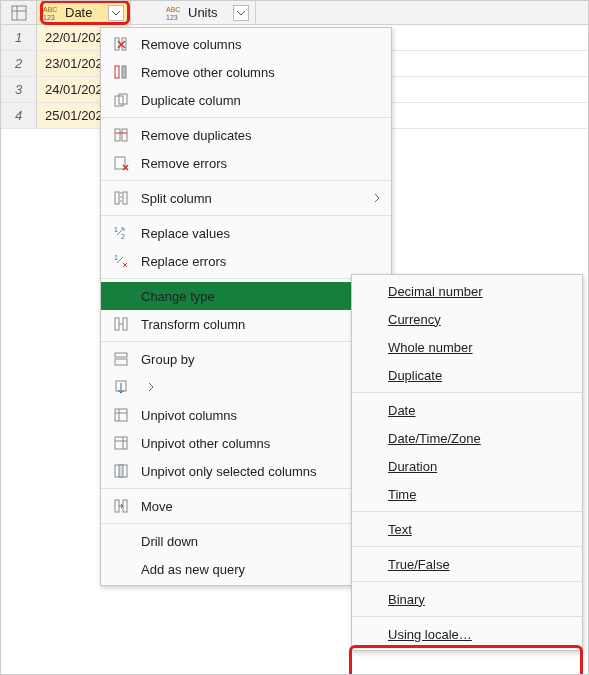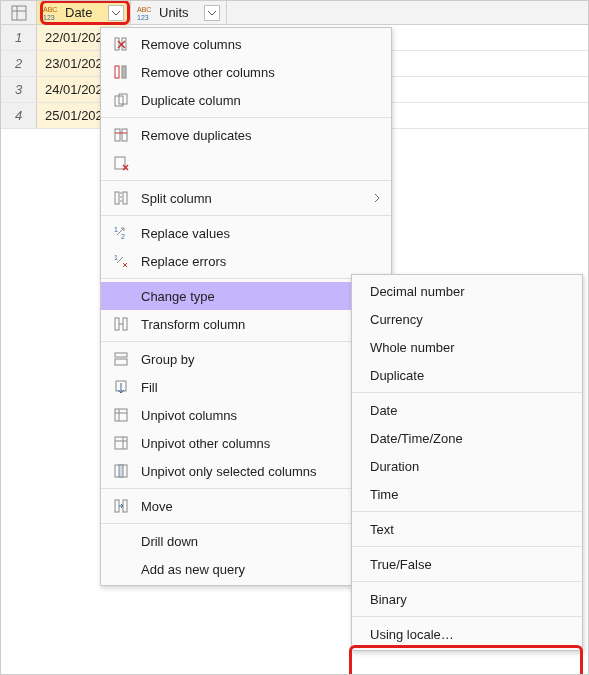--- a/index.html
+++ b/index.html
@@ -38,21 +38,21 @@
       align-items: center;
       border-right: 1px solid #d0d0d0;
       padding: 0 6px;
       gap: 4px;
       position: relative;
     }
     .col-header.selected {
       background: #fde9a3;
     }
     .col-header.date { width: 94px; }
-    .col-header.units { flex: 0 0 96px; width: 96px; }
+    .col-header.units { flex: 0 0 96px; width: 96px; margin-left: 29px; }
     .type-icon {
       display: inline-flex;
       width: 18px;
       height: 16px;
       align-items: center;
       justify-content: center;
     }
     .col-name { flex: 1; font-weight: 400; }
     .dropdown-btn {
       width: 16px;
@@ -104,21 +104,21 @@
     }
     .menu-item {
       display: flex;
       align-items: center;
       height: 28px;
       padding: 0 10px;
       gap: 10px;
       cursor: default;
     }
     .menu-item.hover {
-      background: #c4b5fd;
+      background: #15803d;
     }
     .menu-icon {
       width: 20px;
       height: 20px;
       display: flex;
       align-items: center;
       justify-content: center;
       flex-shrink: 0;
     }
     .menu-label { flex: 1; }
@@ -141,22 +141,23 @@
       background: #fafafa;
       border: 1px solid #c8c8c8;
       box-shadow: 1px 2px 5px rgba(0,0,0,.18);
       padding: 2px 0;
       z-index: 11;
     }
     .sub-item {
       height: 28px;
       display: flex;
       align-items: center;
-      padding: 0 18px;
+      padding: 0 36px;
       cursor: default;
+      text-decoration: underline;
     }
     .highlight-box {
       position: absolute;
       border: 3px solid #e21b1b;
       border-radius: 6px;
       pointer-events: none;
       z-index: 12;
     }
     .highlight-box.hl1 {
       top: -1px; left: 39px; width: 90px; height: 25px;
@@ -268,20 +269,21 @@
       </span>
     <span class="menu-label">Remove duplicates</span>
   </div>
   <div class="menu-item">
     <span class="menu-icon">
         <svg width="16" height="16" viewBox="0 0 16 16">
           <rect x="2" y="2" width="10" height="12" fill="none" stroke="#888"></rect>
           <path d="M10 10 L15 15 M15 10 L10 15" stroke="#c33" stroke-width="1.5"></path>
         </svg>
       </span>
+    <span class="menu-label">Remove errors</span>
   </div>
   <div class="menu-sep"></div>
   <div class="menu-item">
     <span class="menu-icon">
         <svg width="16" height="16" viewBox="0 0 16 16">
           <rect x="2" y="2" width="4" height="12" fill="none" stroke="#888"></rect>
           <rect x="10" y="2" width="4" height="12" fill="none" stroke="#888"></rect>
           <line x1="8" y1="2" x2="8" y2="14" stroke="#888" stroke-dasharray="2"></line>
         </svg>
       </span>
@@ -349,21 +351,20 @@
       </span>
     <span class="menu-label">Group by</span>
   </div>
   <div class="menu-item">
     <span class="menu-icon">
         <svg width="16" height="16" viewBox="0 0 16 16">
           <rect x="3" y="2" width="10" height="10" fill="none" stroke="#888"></rect>
           <path d="M8 4 L8 14 M5 11 L8 14 L11 11" fill="none" stroke="#3c6aa0"></path>
         </svg>
       </span>
-    <span class="menu-label">Fill</span>
     <span class="chevron">
         <svg width="8" height="10" viewBox="0 0 8 10">
           <path d="M2 1 L6 5 L2 9" fill="none" stroke="#666"></path>
         </svg>
       </span>
   </div>
   <div class="menu-item">
     <span class="menu-icon">
         <svg width="16" height="16" viewBox="0 0 16 16">
           <rect x="2" y="2" width="12" height="12" fill="none" stroke="#888"></rect>

